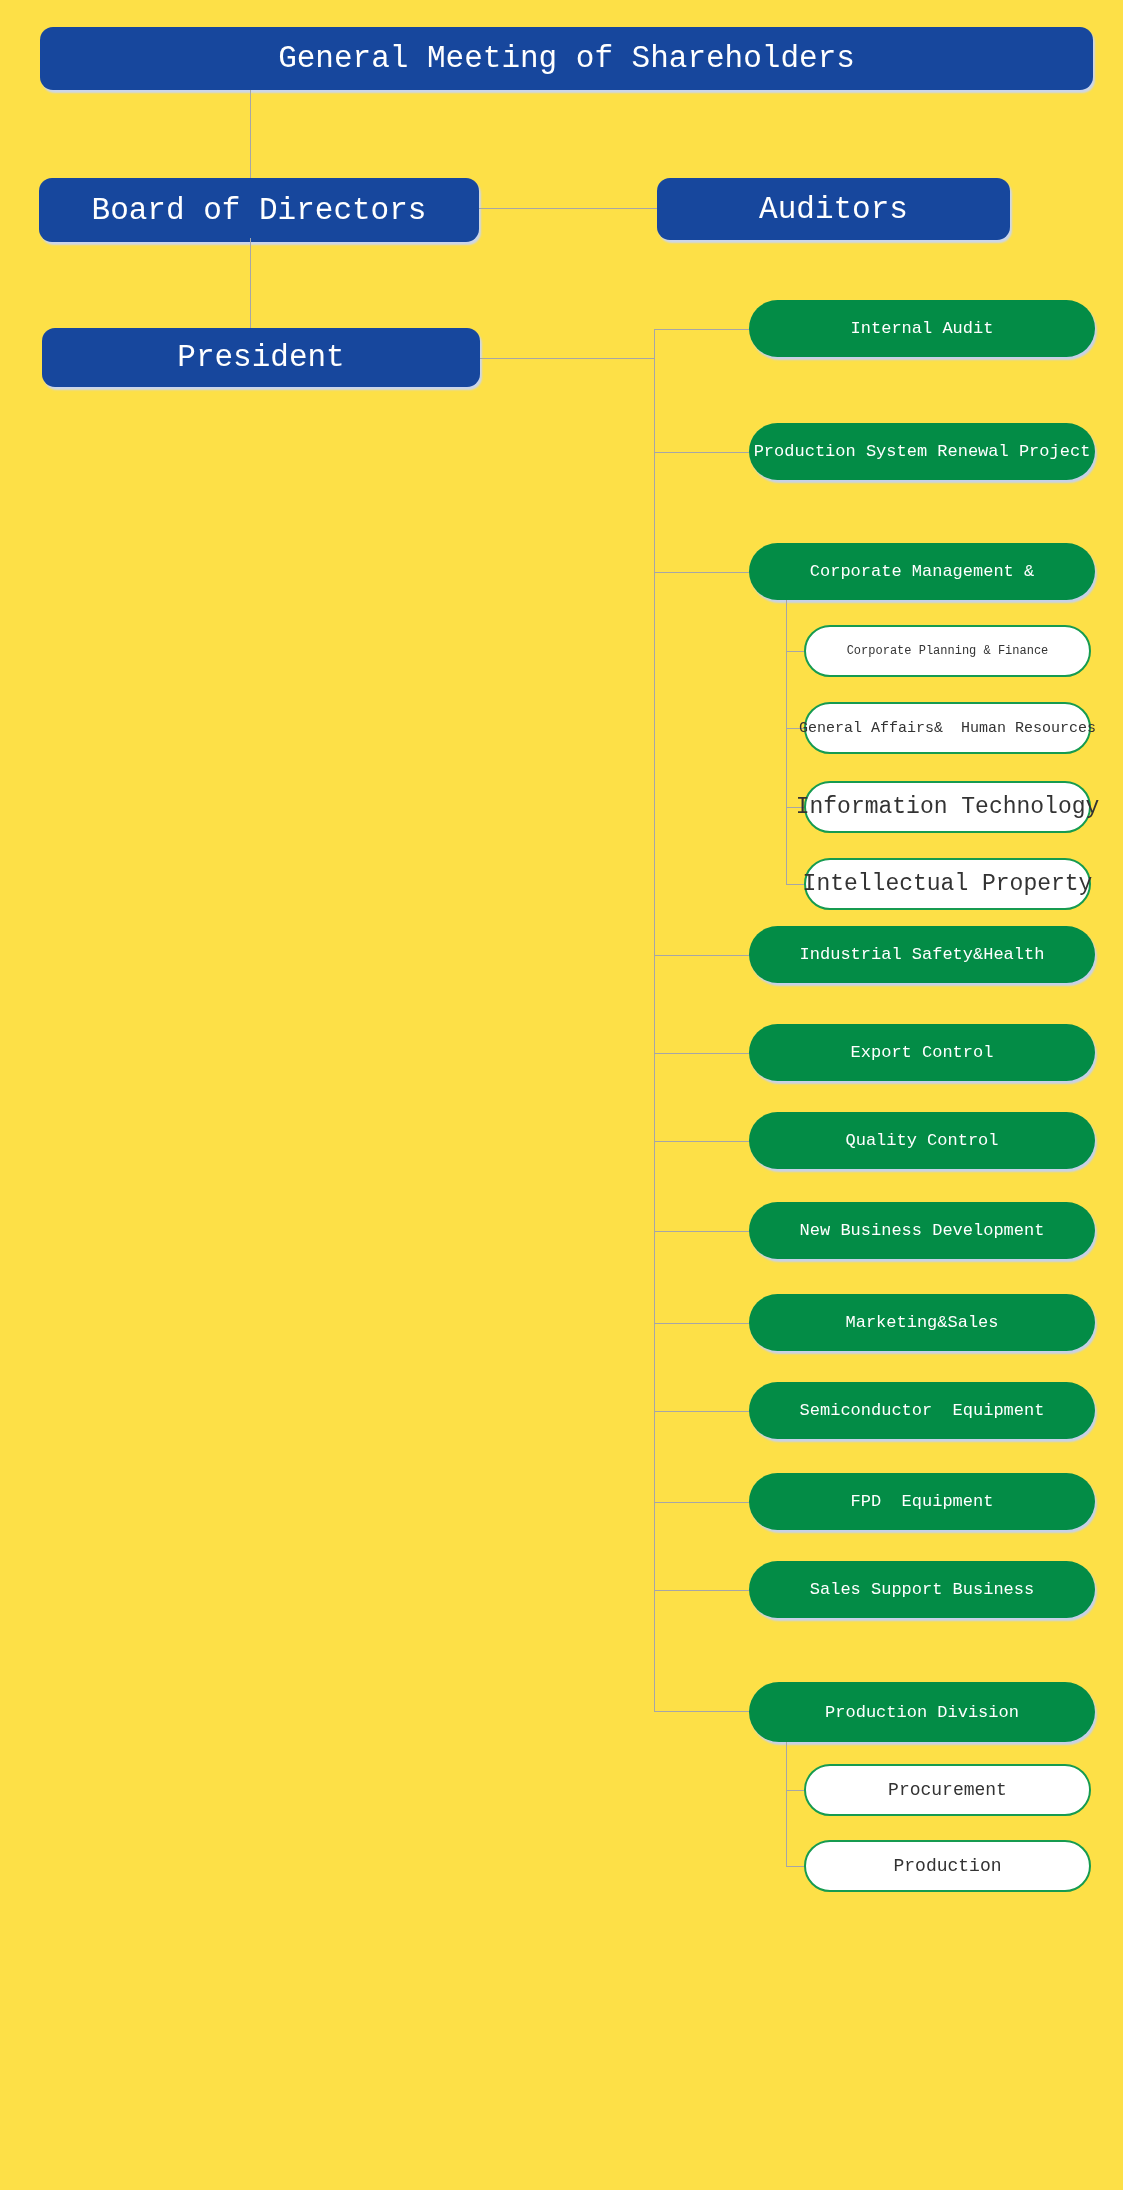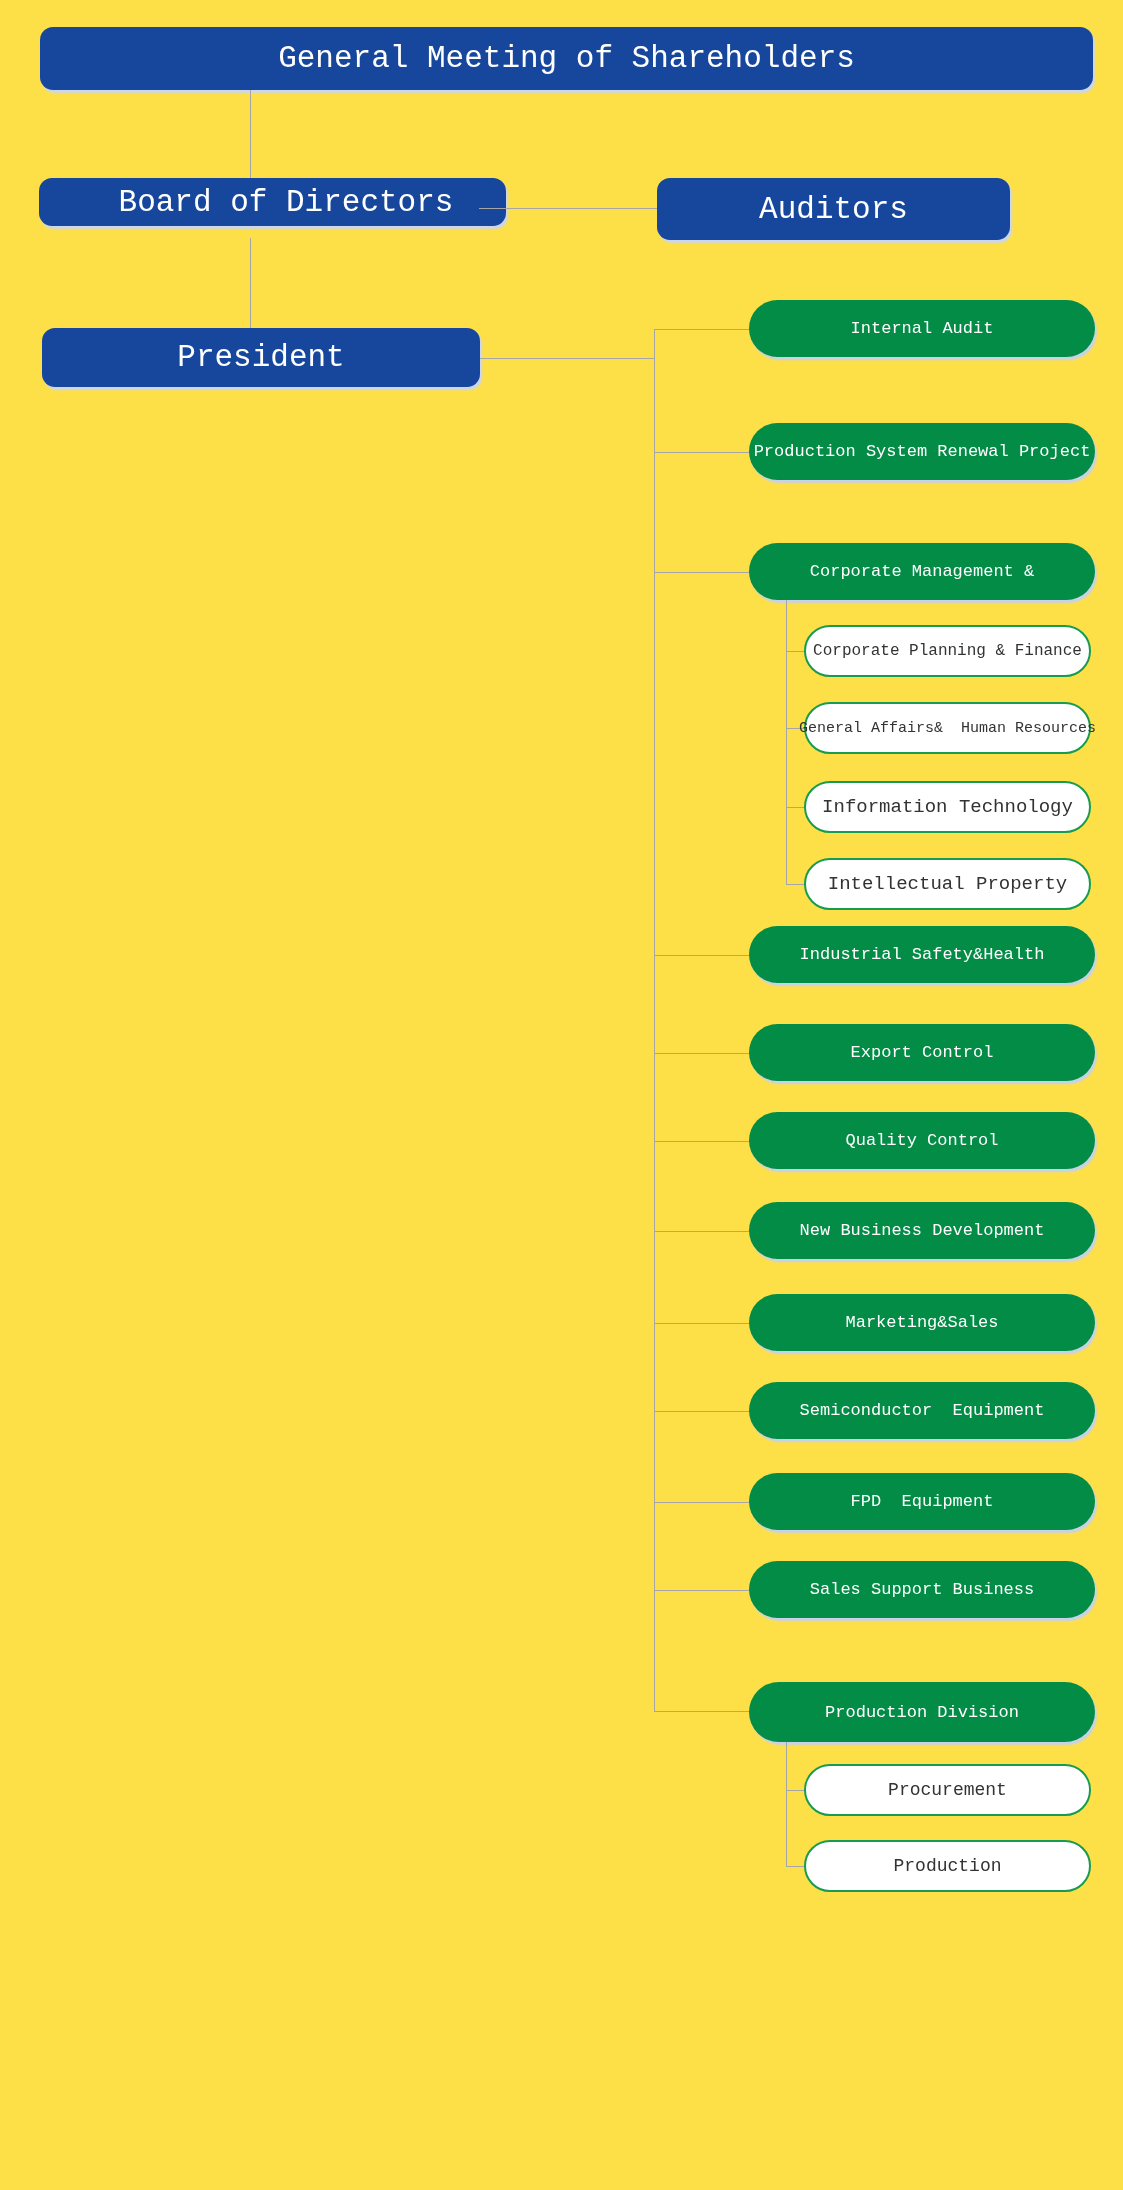--- a/index.html
+++ b/index.html
@@ -39,35 +39,35 @@
     background:#ffffff;
     color:#333333;
     border:2px solid #169b50;
     border-radius:999px;
     display:flex;align-items:center;justify-content:center;
     box-sizing:border-box;
     white-space:pre;
     text-align:center;
   }
   .fs14{font-size:15px;}
-  .fs17{font-size:16px;}
+  .fs17{font-size:12px;}
   .fs18{font-size:18px;}
-  .fs19{font-size:19px;}
+  .fs19{font-size:23px;}
   .hline,.vline{position:absolute;background:#a6a6a6;}
   .hline{height:1px;}
   .vline{width:1px;}
 </style>
 </head>
 <body>
 
 <div id="canvas">
 
   <div class="bluebox" style="left:40px;top:27px;width:1053px;height:63px;">General Meeting of Shareholders</div>
 
-  <div class="bluebox" style="left:39px;top:178px;width:440px;height:48px;padding-left:27px;">Board of Directors</div>
+  <div class="bluebox" style="left:39px;top:178px;width:440px;height:64px;">Board of Directors</div>
 
   <div class="bluebox" style="left:657px;top:178px;width:353px;height:62px;">Auditors</div>
 
   <div class="bluebox" style="left:42px;top:328px;width:438px;height:59px;">President</div>
 
   <div class="vline" style="left:250px;top:90px;height:88px;"></div>
   <div class="vline" style="left:250px;top:238px;height:90px;"></div>
   <div class="hline" style="left:479px;top:208px;width:178px;"></div>
   <div class="hline" style="left:480px;top:358px;width:174px;"></div>
 

